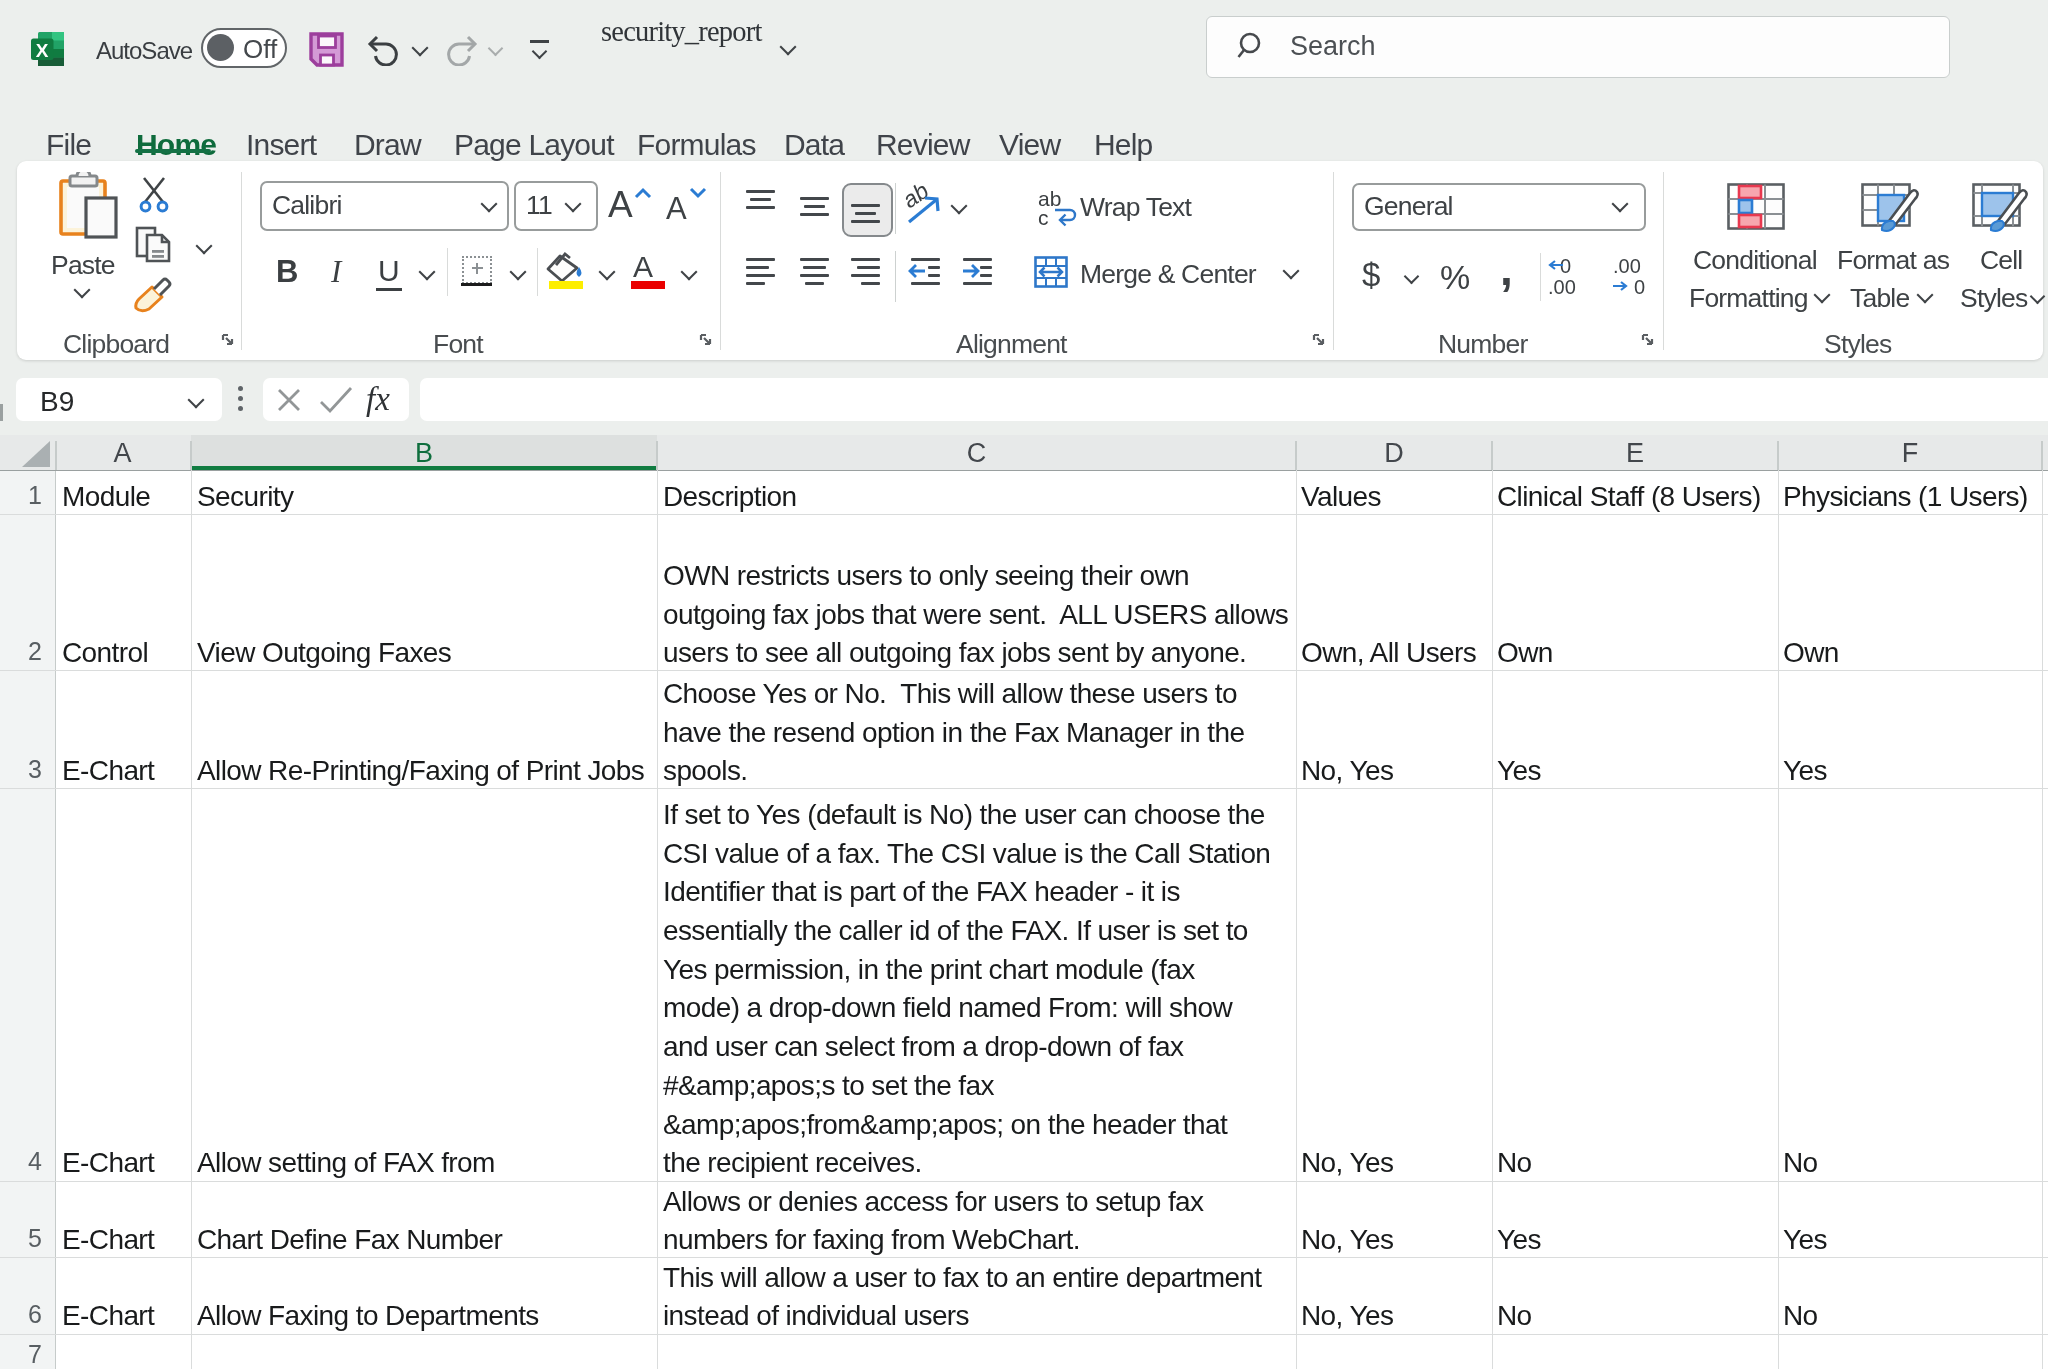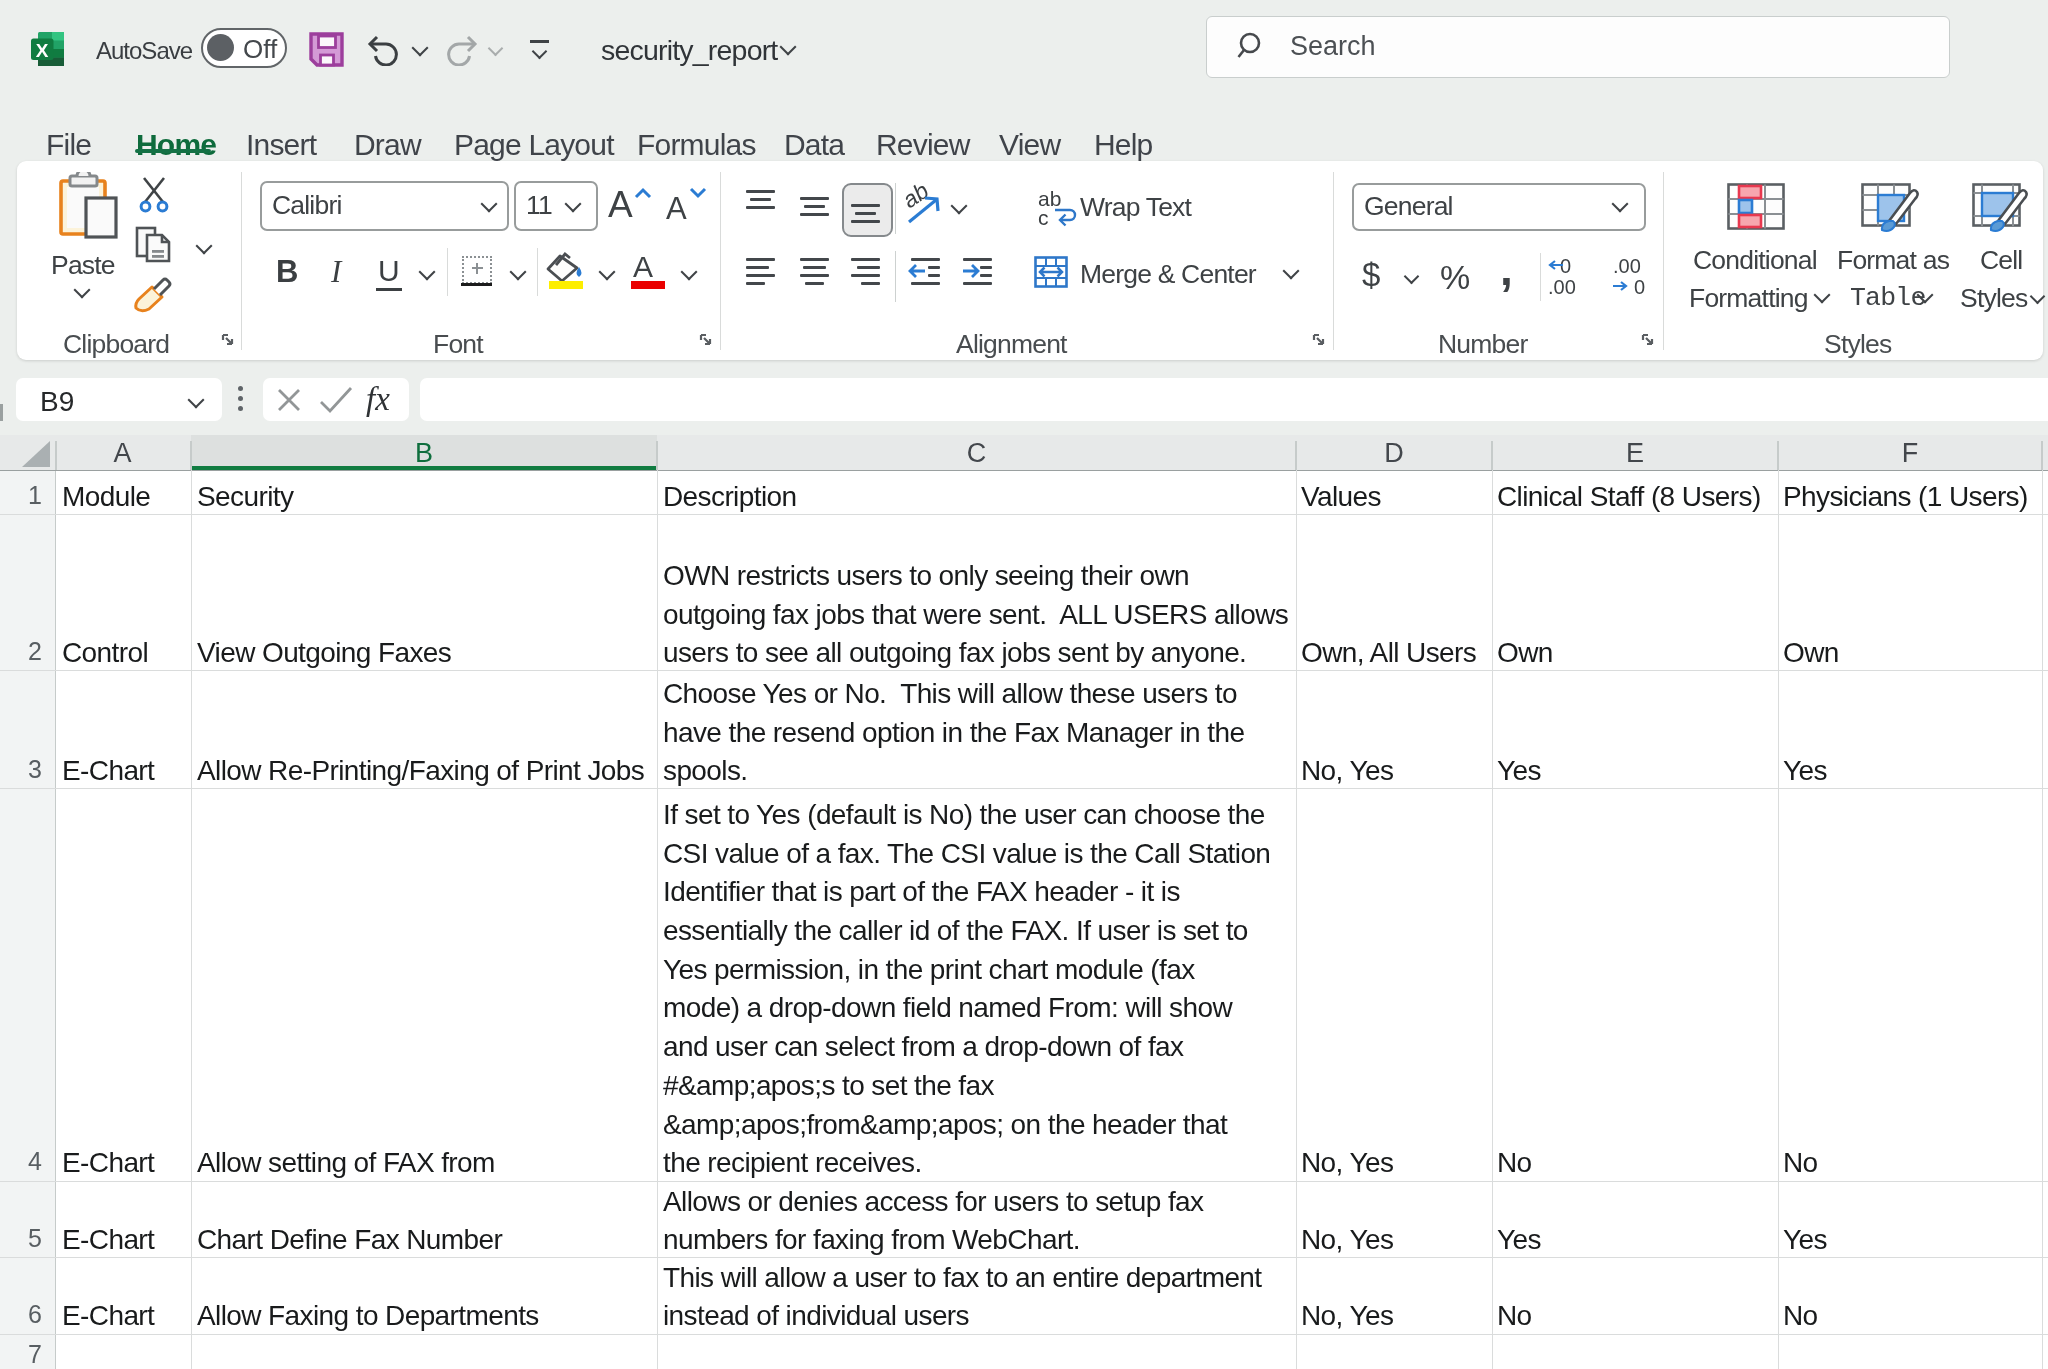--- a/index.html
+++ b/index.html
@@ -58,21 +58,21 @@
 <div class="cv cv10" style="left:414px;top:42px;"></div>
 <svg class="abs" style="left:443px;top:32px;" width="36" height="34" viewBox="0 0 36 34">
   <path d="M32 12 H16 A10.5 10.5 0 1 0 26.5 24" fill="none" stroke="#a3a7a8" stroke-width="3"></path>
   <path d="M25 5 L32 12 L25 19" fill="none" stroke="#a3a7a8" stroke-width="3"></path>
 </svg>
 <div class="cv cv9 gray" style="left:490px;top:43px;"></div>
 
 <div class="abs" style="left:530px;top:40px;width:19px;height:3px;background:#3f4346;"></div>
 <div class="cv cv9" style="left:534px;top:46px;"></div>
 
-<div class="abs ut" style="left:601px;top:34px;font-size:28.5px;color:#303438;">security_report</div>
+<div class="abs ut" style="left:601px;top:16px;font-size:28.5px;color:#303438;font-family:Liberation Serif, serif;">security_report</div>
 <div class="cv cv10" style="left:782px;top:41px;"></div>
 
 <div class="abs" style="left:1206px;top:16px;width:742px;height:60px;background:#fdfdfd;border:1.5px solid #c9cecd;border-radius:6px;"></div>
 <svg class="abs" style="left:1237px;top:31px;" width="32" height="32" viewBox="0 0 32 32">
   <circle cx="13" cy="12" r="9" fill="none" stroke="#46494d" stroke-width="2.6"></circle>
   <path d="M7 19 L1.5 26" stroke="#46494d" stroke-width="2.6"></path>
 </svg>
 <div class="abs" style="left:1290px;top:31px;font-size:27px;color:#4c5054;">Search</div>
 
 <div class="tab" style="left:46px;">File</div>
@@ -298,21 +298,21 @@
 
 <svg class="abs" style="left:1861px;top:183px;" width="62" height="50" viewBox="0 0 62 50">
   <rect x="1.5" y="1.5" width="47" height="41" fill="#fdfdfd" stroke="#5a5f63" stroke-width="2.6"></rect>
   <path d="M1.5 12 H48.5 M1.5 27 H48.5" stroke="#8a8f93" stroke-width="2"></path>
   <path d="M17 1.5 V42.5 M33 1.5 V42.5" stroke="#8a8f93" stroke-width="2"></path>
   <rect x="17" y="12" width="26" height="26" fill="#9dc3eb" stroke="#2b7cd3" stroke-width="2.4"></rect>
   <path d="M28 38 L49 10 Q53 5 56 9 Q58 12 54 16 L35 41 Z" fill="#ffffff" stroke="#4a4e52" stroke-width="2.6"></path>
   <path d="M28 38 Q20 40 21 47 Q28 50 33 44 Q35 40 32 38 Z" fill="#5b9bd5" stroke="#2b7cd3" stroke-width="2"></path>
 </svg>
 <div class="abs ut" style="left:1837px;top:245px;">Format as</div>
-<div class="abs ut" style="left:1850px;top:283px;font-family:Liberation Mono, monospace;">Table</div>
+<div class="abs ut" style="left:1850px;top:283px;">Table</div>
 <div class="cv cv10" style="left:1919px;top:289px;"></div>
 
 <svg class="abs" style="left:1972px;top:183px;" width="60" height="50" viewBox="0 0 60 50">
   <rect x="1.5" y="1.5" width="46" height="41" fill="#fdfdfd" stroke="#5a5f63" stroke-width="2.6"></rect>
   <path d="M1.5 10 H47.5 M1.5 33 H47.5" stroke="#8a8f93" stroke-width="2"></path>
   <path d="M10 1.5 V43 M41 1.5 V43" stroke="#8a8f93" stroke-width="2"></path>
   <rect x="10" y="10" width="31" height="23" fill="#9dc3eb" stroke="#2b7cd3" stroke-width="2.4"></rect>
   <path d="M26 38 L47 10 Q51 5 54 9 Q56 12 52 16 L33 41 Z" fill="#ffffff" stroke="#4a4e52" stroke-width="2.6"></path>
   <path d="M26 38 Q18 40 19 47 Q26 50 31 44 Q33 40 30 38 Z" fill="#5b9bd5" stroke="#2b7cd3" stroke-width="2"></path>
 </svg>

